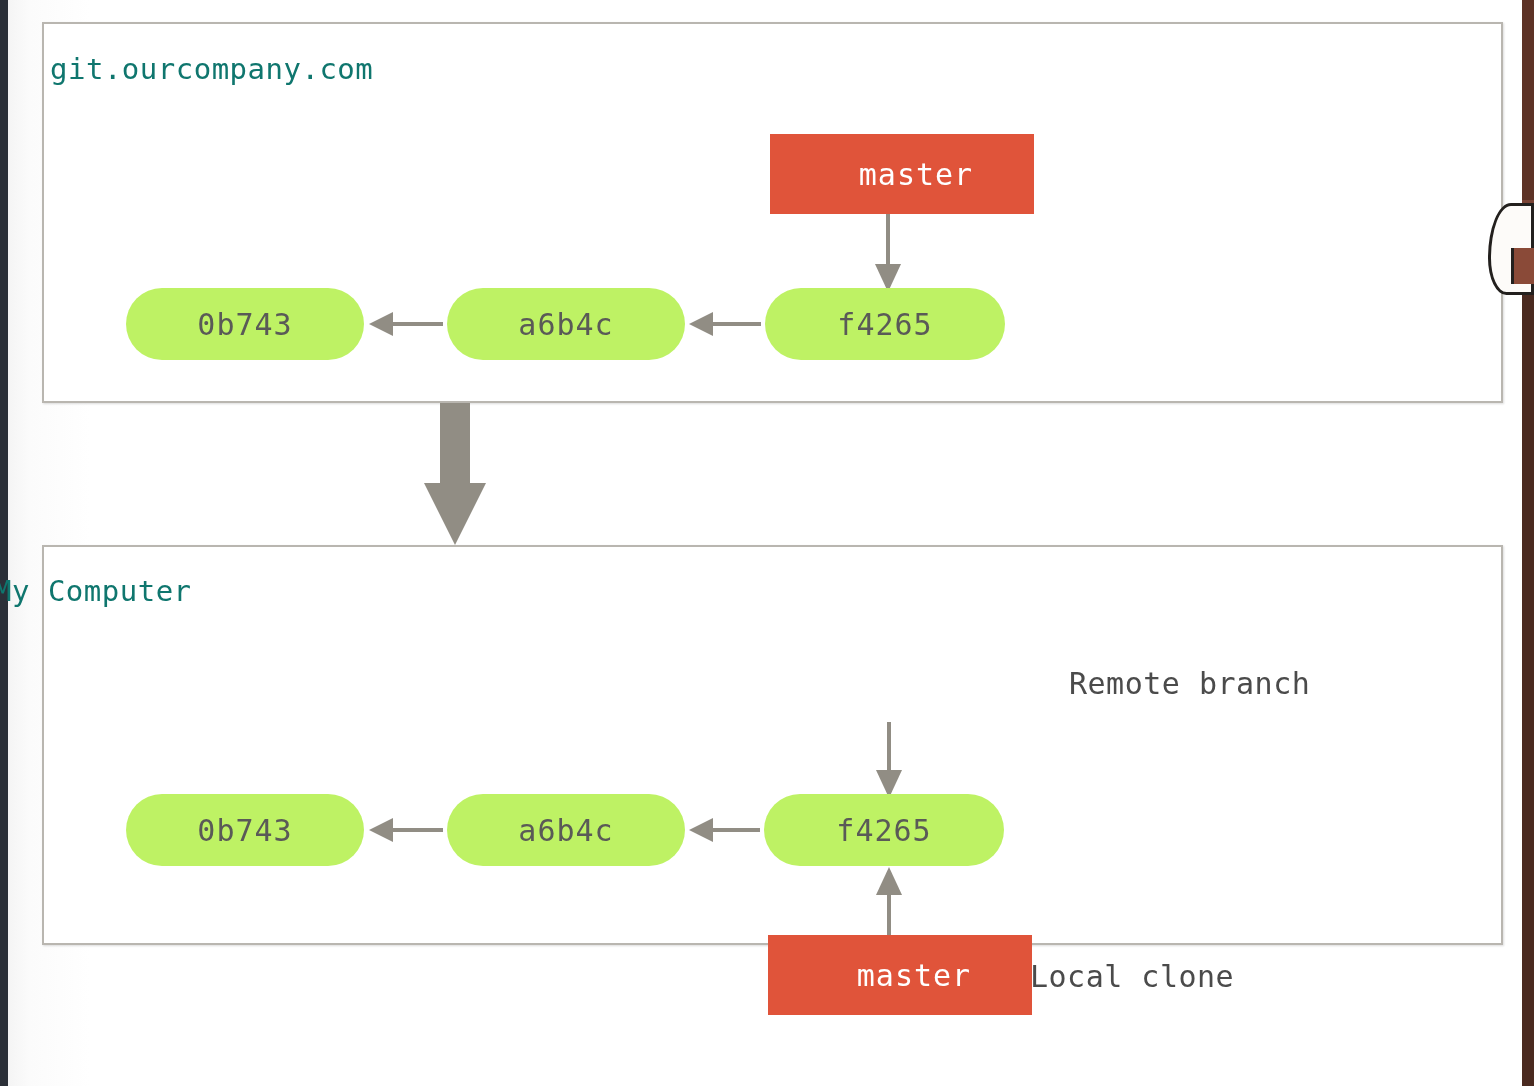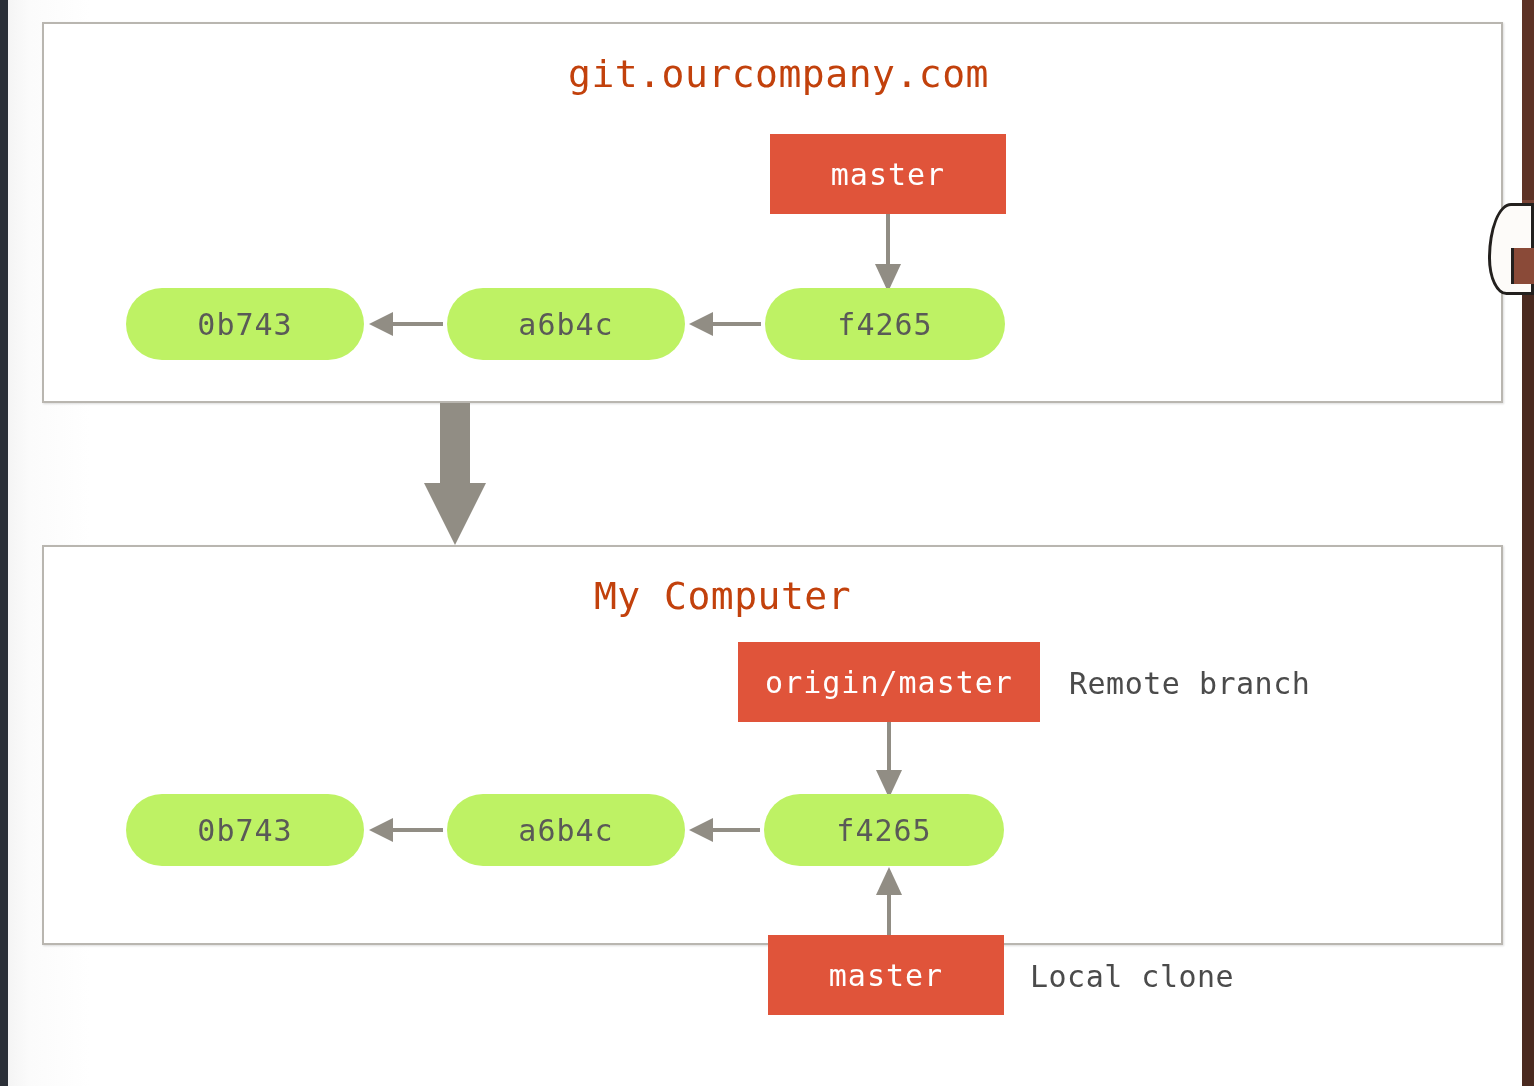--- a/index.html
+++ b/index.html
@@ -79,23 +79,22 @@
   #panel-local {
     left: 42px;
     top: 545px;
     width: 1461px;
     height: 400px;
   }
 
   .panel-title {
     position: absolute;
     width: 100%;
-    text-align: center;
-    color: #c2410c;
-    font-size: 38px;
+    color: #0f766e;
+    font-size: 29px;
     letter-spacing: 0.5px;
     white-space: nowrap;
   }
   #panel-server .panel-title { top: 28px; left: 6px; }
   #panel-local  .panel-title { top: 27px; left: -50px; }
 
   
   .commit {
     position: absolute;
     height: 72px;
@@ -112,20 +111,21 @@
   
   .branch-box {
     position: absolute;
     background: #e0543a;
     color: #ffffff;
     font-size: 30px;
     display: flex;
     align-items: center;
     justify-content: center;
     letter-spacing: 1px;
+    padding-left: 28px;
   }
 
   
   .annotation {
     position: absolute;
     color: #4b4b4b;
     font-size: 30px;
     white-space: nowrap;
     letter-spacing: 0.5px;
   }
@@ -273,21 +273,20 @@
   <div id="clone-arrow">
     <div class="bigshaft"></div>
     <div class="bighead"></div>
   </div>
 
 
   <div class="panel" id="panel-local">
 
     <div class="panel-title">My Computer</div>
 
-    <div class="branch-box" style="left:694px; top:95px; width:302px; height:80px;">origin/master</div>
 
     <div class="annotation" style="left:1025px; top:119px;">Remote branch</div>
 
     <div class="arrow-down" style="left:832px; top:175px; height:76px;">
       <div class="shaft"></div>
       <div class="head"></div>
     </div>
 
     <div class="commit" style="left:82px; top:247px; width:238px;">0b743</div>
 

